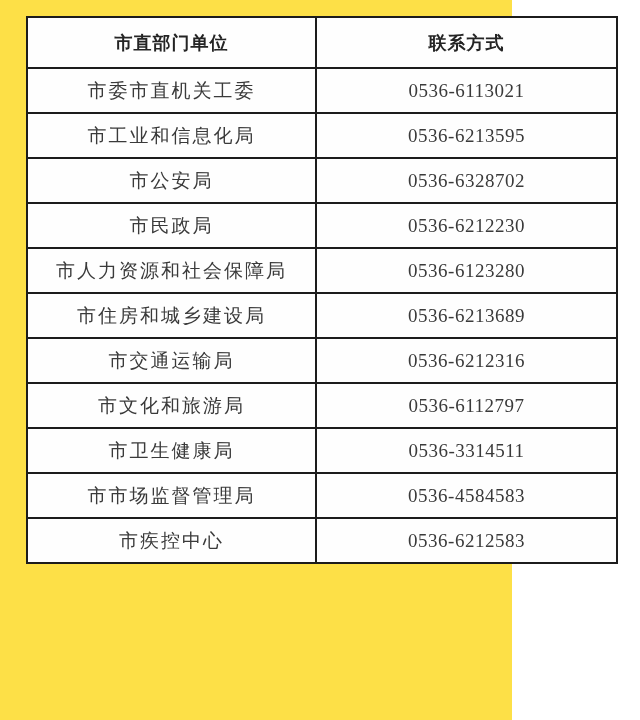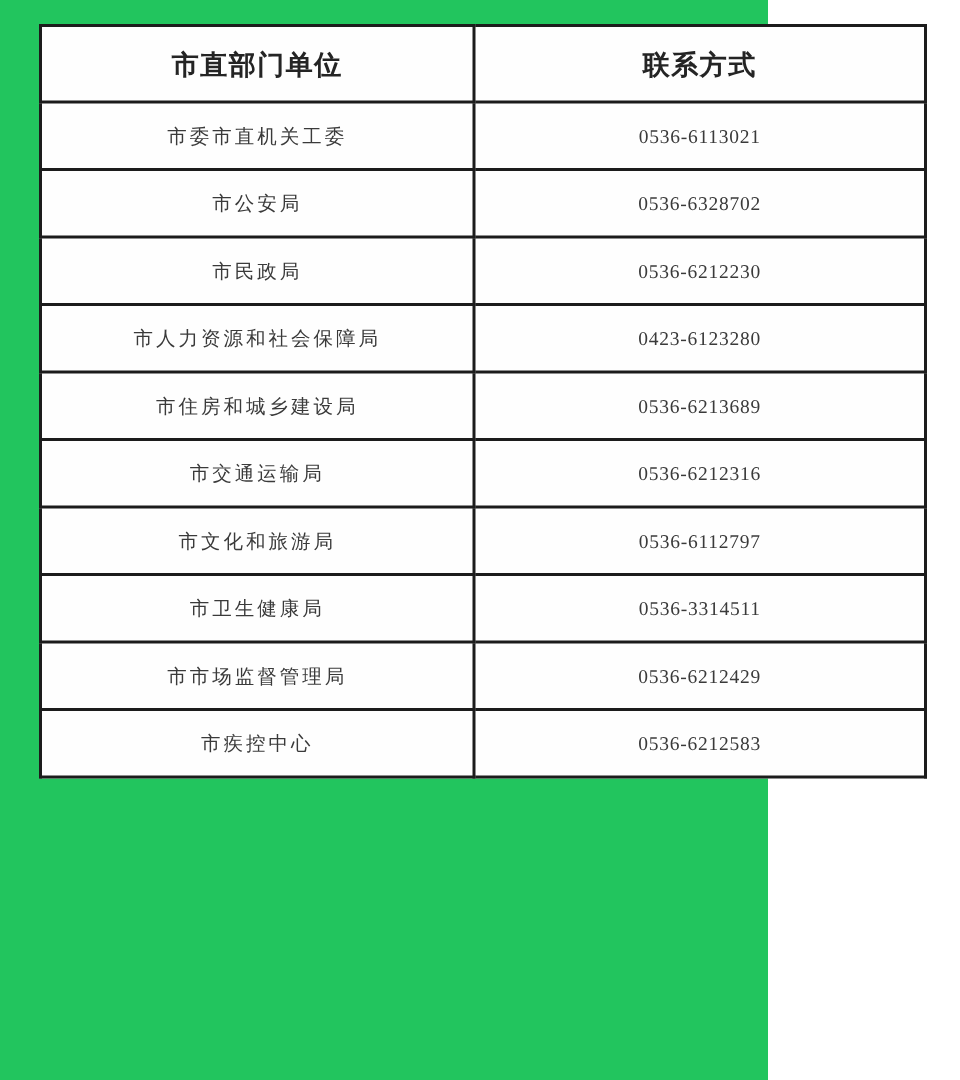--- a/index.html
+++ b/index.html
@@ -8,21 +8,21 @@
     background: #ffffff;
     width: 640px;
     height: 720px;
     overflow: hidden;
     font-family: "Liberation Serif", "DejaVu Serif", serif;
   }
   .page {
     position: relative;
     width: 512px;
     height: 720px;
-    background: #22c55e;
+    background: #fde047;
   }
   table.contact-table {
     position: absolute;
     left: 26px;
     top: 16px;
     width: 590px;
     border-collapse: collapse;
     table-layout: fixed;
     background: #fefefe;
   }
@@ -38,21 +38,21 @@
   table.contact-table th {
     height: 49px;
     font-family: "Liberation Sans", "DejaVu Sans", sans-serif;
     font-weight: 700;
     font-size: 18px;
     color: #242424;
     letter-spacing: 1px;
   }
   table.contact-table td {
     height: 43px;
-    font-size: 13px;
+    font-size: 19px;
     color: #3a3a3a;
   }
   td.dept-cell {
     font-family: "Liberation Serif", "DejaVu Serif", serif;
     letter-spacing: 2px;
   }
   td.phone-cell {
     font-family: "Liberation Serif", "DejaVu Serif", serif;
     font-size: 19px;
     color: #2e2e2e;
@@ -77,50 +77,54 @@
         <th>联系方式</th>
       </tr>
     </thead>
     <tbody id="table-body">
 
     <tr>
           <td class="dept-cell">市委市直机关工委</td>
           <td class="phone-cell">0536-6113021</td>
         </tr>
         <tr>
+          <td class="dept-cell">市工业和信息化局</td>
+          <td class="phone-cell">0536-6213595</td>
+        </tr>
+        <tr>
           <td class="dept-cell">市公安局</td>
           <td class="phone-cell">0536-6328702</td>
         </tr>
         <tr>
           <td class="dept-cell">市民政局</td>
           <td class="phone-cell">0536-6212230</td>
         </tr>
         <tr>
           <td class="dept-cell">市人力资源和社会保障局</td>
-          <td class="phone-cell">0423-6123280</td>
+          <td class="phone-cell">0536-6123280</td>
         </tr>
         <tr>
           <td class="dept-cell">市住房和城乡建设局</td>
           <td class="phone-cell">0536-6213689</td>
         </tr>
         <tr>
           <td class="dept-cell">市交通运输局</td>
           <td class="phone-cell">0536-6212316</td>
         </tr>
         <tr>
           <td class="dept-cell">市文化和旅游局</td>
           <td class="phone-cell">0536-6112797</td>
         </tr>
         <tr>
           <td class="dept-cell">市卫生健康局</td>
           <td class="phone-cell">0536-3314511</td>
         </tr>
         <tr>
           <td class="dept-cell">市市场监督管理局</td>
-          <td class="phone-cell">0536-6212429</td>
+          <td class="phone-cell">0536-4584583</td>
         </tr>
         <tr>
           <td class="dept-cell">市疾控中心</td>
           <td class="phone-cell">0536-6212583</td>
         </tr>
       </tbody>
   </table>
 </div>
 
 </body></html>

